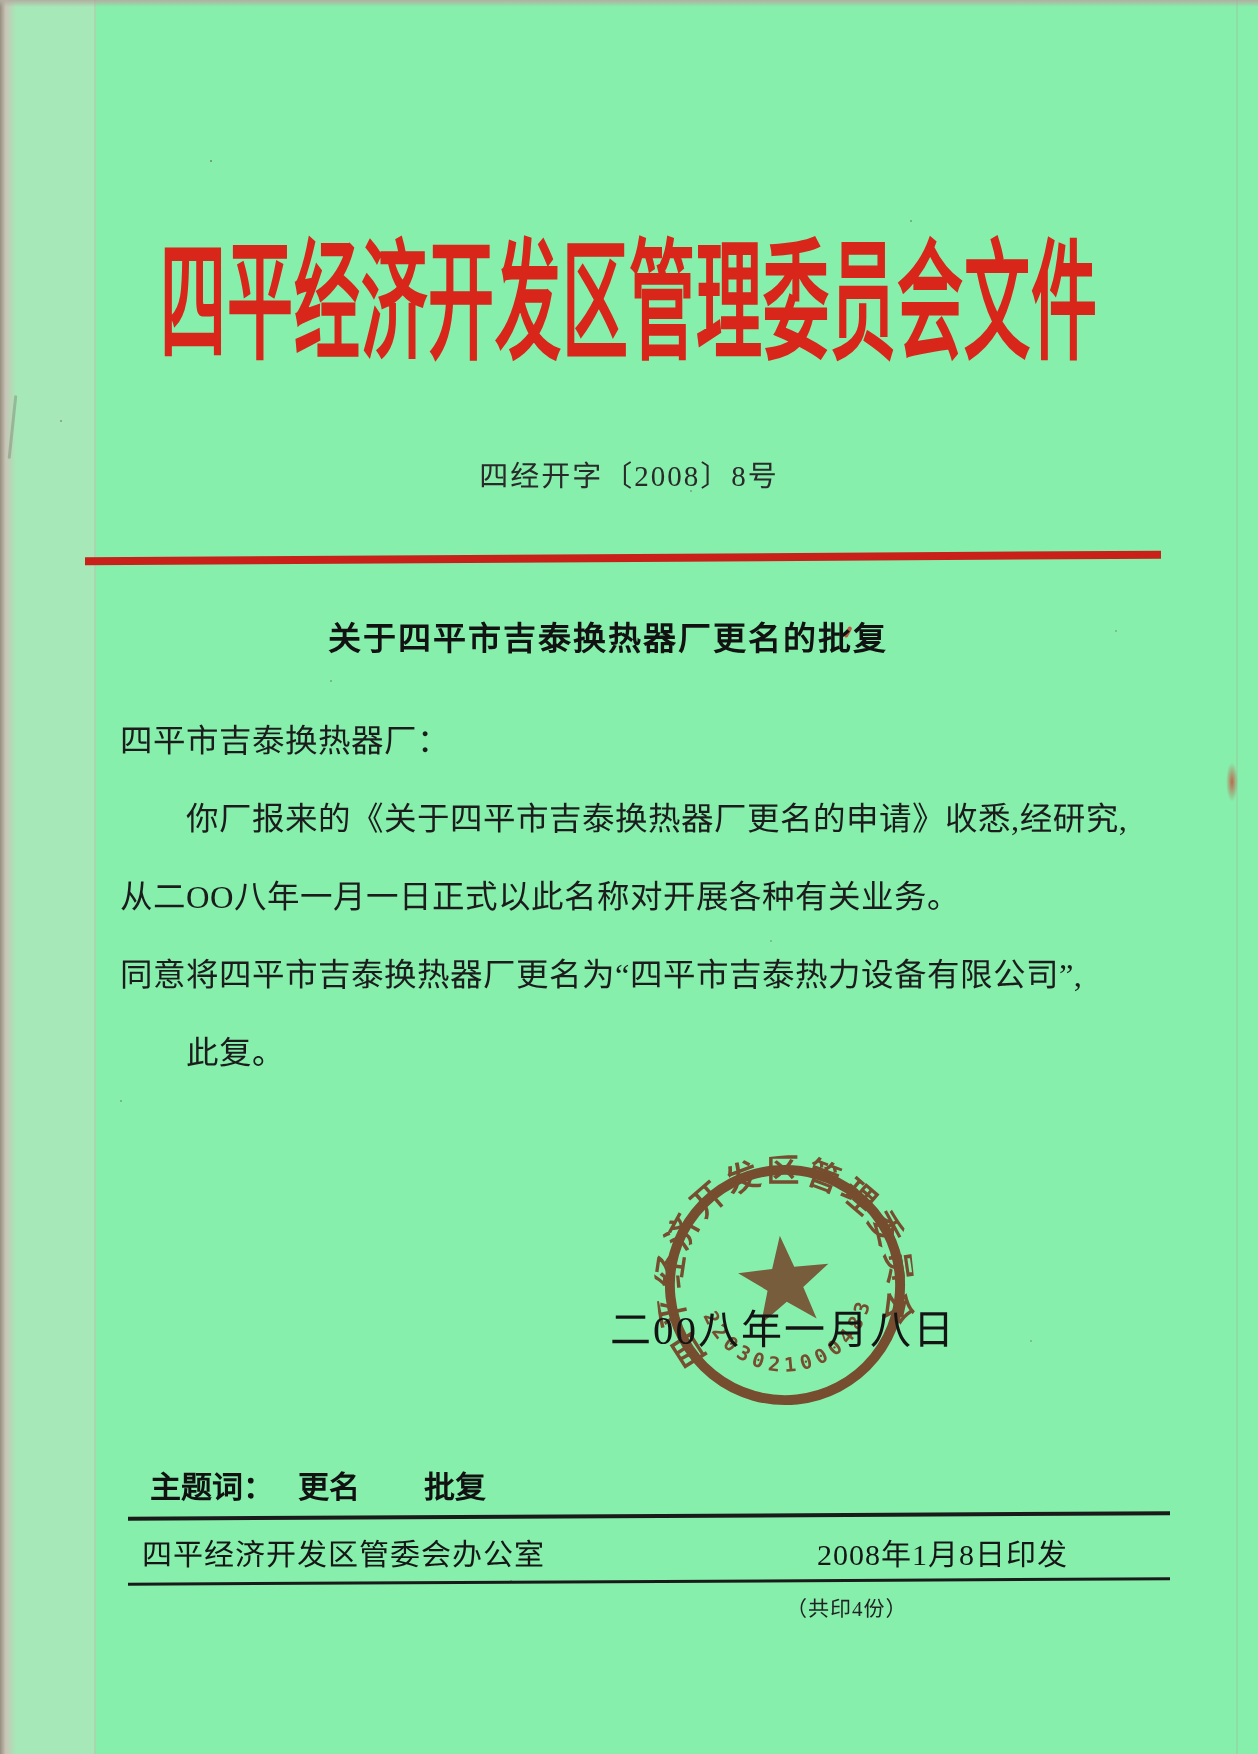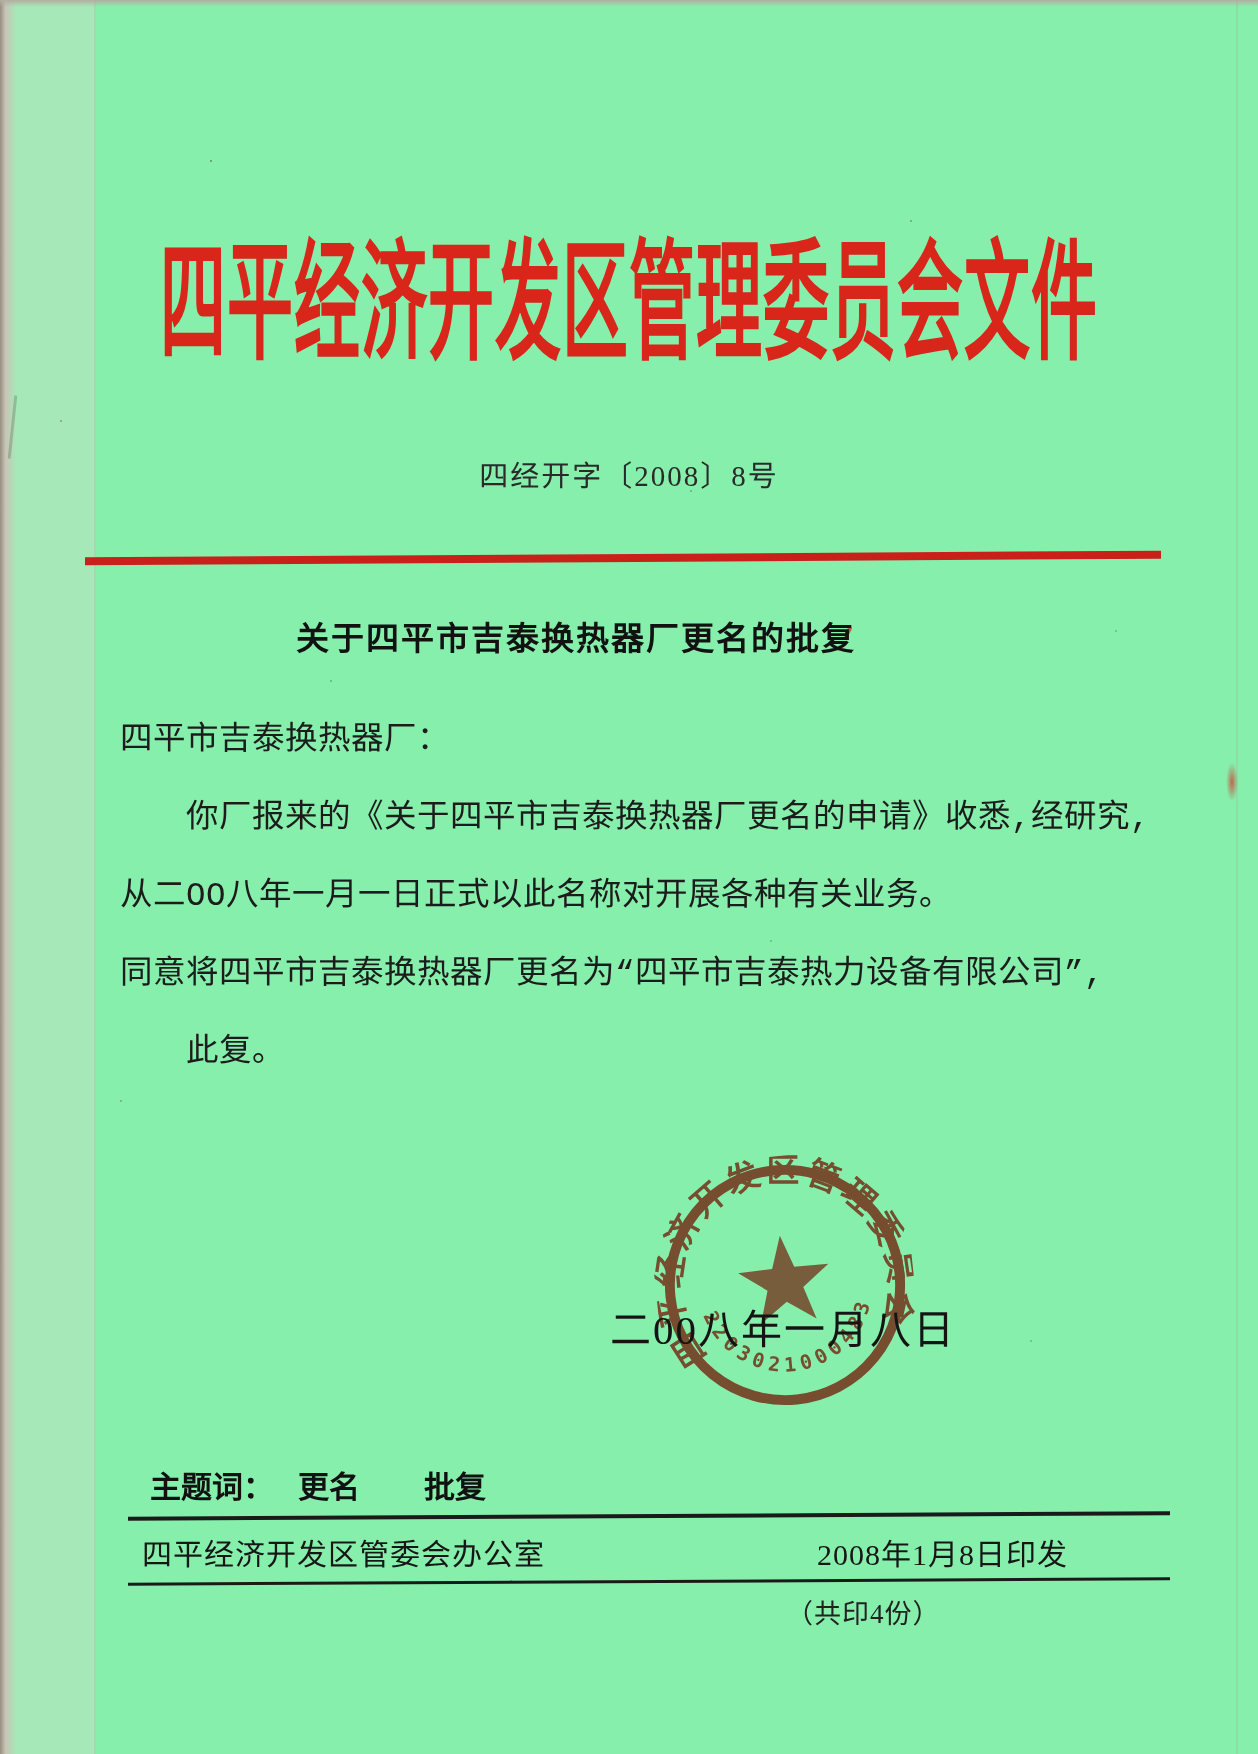--- a/index.html
+++ b/index.html
@@ -47,44 +47,45 @@
     font-size:29px;letter-spacing:2px;color:#2a2a2a;
   }
   .red-divider{
     position:absolute;left:85px;top:554px;width:1076px;height:8px;
     background:#c9201a;transform:rotate(-0.35deg);
   }
   .doc-title{
     position:absolute;left:0;top:612px;width:1152px;margin:0;text-align:center;
     font-size:33px;font-weight:bold;letter-spacing:2px;color:#121212;
     font-family:"Liberation Sans","DejaVu Sans",sans-serif;
+    padding-left:32px;
   }
   
   .body{position:absolute;left:120px;top:702px;width:1040px;font-size:32.5px;}
-  .body .line{height:78px;line-height:78px;white-space:nowrap;letter-spacing:0.5px;font-family:Liberation Mono, monospace;}
+  .body .line{height:78px;line-height:78px;white-space:nowrap;letter-spacing:0.5px;}
   .body .indent{padding-left:66px;}
 
   
   .stamp{position:absolute;left:656px;top:1156px;width:258px;height:258px;
     transform:rotate(-6deg);opacity:.92;mix-blend-mode:multiply;z-index:2;}
   .issue-date{position:absolute;left:610px;top:1296px;z-index:3;
     font-size:41px;letter-spacing:2px;color:#141414;white-space:nowrap;}
 
   
   .keywords{position:absolute;left:150px;top:1462px;display:flex;align-items:baseline;
     font-size:31px;font-weight:bold;color:#111;
     font-family:"Liberation Sans","DejaVu Sans",sans-serif;}
   .keywords .kw1{margin-left:24px;} .keywords .kw2{margin-left:64px;}
   .footer-line{position:absolute;left:128px;width:1042px;background:#1a1a1a;transform:rotate(-0.3deg);}
   .fl1{top:1514px;height:4px;} .fl2{top:1580px;height:3px;}
   .footer-row{position:absolute;left:128px;top:1530px;width:1042px;
     display:flex;justify-content:space-between;align-items:baseline;font-size:30px;color:#161616;gap:28px;}
   .footer-row .office{padding-left:14px;letter-spacing:1px;}
   .footer-row .pdate{padding-right:102px;letter-spacing:1px;}
-  .copies{position:absolute;left:786px;top:1592px;font-size:27px;color:#222;letter-spacing:1px;}
+  .copies{position:absolute;left:786px;top:1592px;font-size:21px;color:#222;letter-spacing:1px;}
 </style>
 </head>
 <body>
 
 <div class="page">
 
   <div class="margin-tint"></div>
   <div class="edge-left"></div>
   <div class="edge-top"></div>
   <div class="fold-line fold-a"></div>

